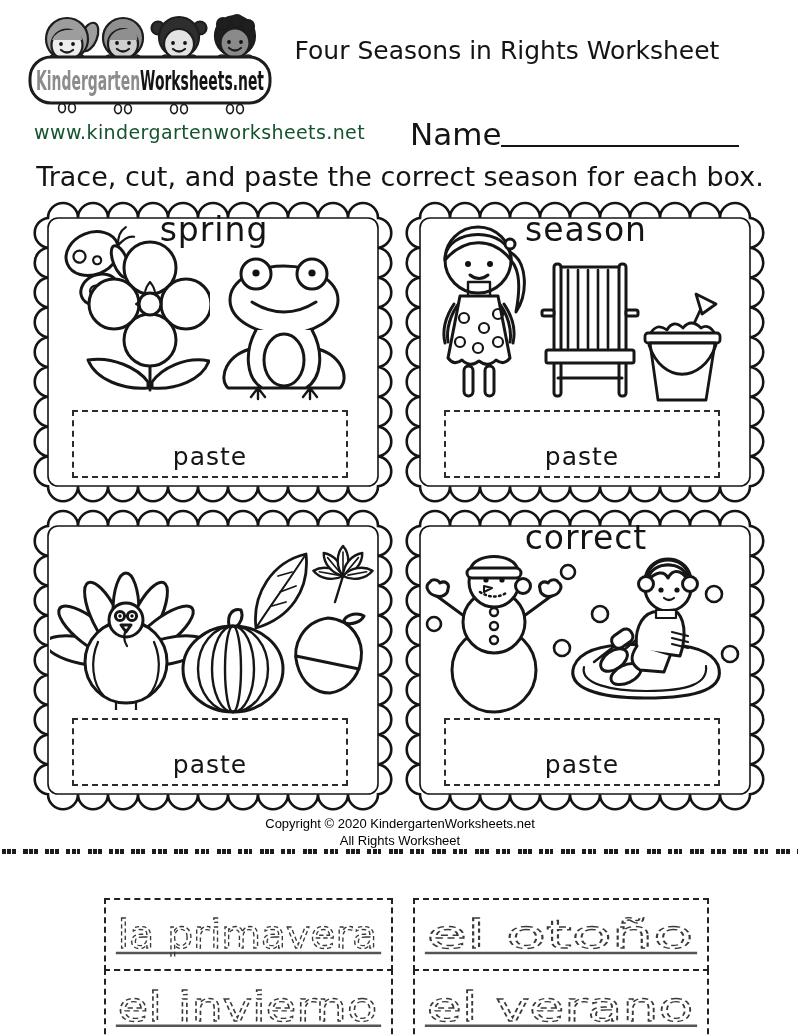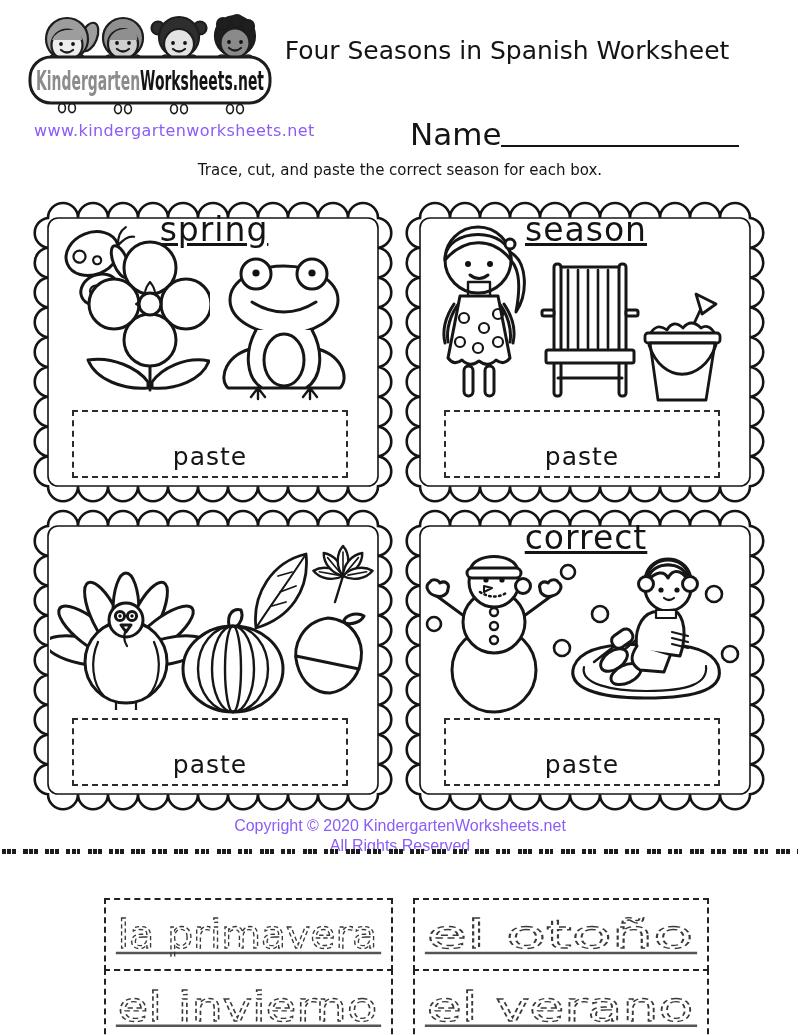--- a/index.html
+++ b/index.html
@@ -2,41 +2,41 @@
 <html><head>
 <meta charset="utf-8">
 <style>
   html,body{margin:0;padding:0;background:#fff;}
   .page{position:relative;width:800px;height:1035px;background:#fff;overflow:hidden;
         font-family:"DejaVu Sans",sans-serif;color:#141414;}
   svg{display:block;}
   .abs{position:absolute;}
 
   
-  .site-url{left:34px;top:121px;font-size:16px;color:#8b5cf6;letter-spacing:.4px;}
+  .site-url{left:34px;top:121px;font-size:19px;color:#14532d;letter-spacing:.4px;}
   .page-title{left:268px;top:36px;width:478px;text-align:center;font-size:25px;font-weight:500;}
   .name-row{left:410px;top:116px;display:flex;font-size:31px;justify-content:space-between;}
   .name-line{width:238px;border-bottom:2.6px solid #141414;margin-bottom:5px;align-self:flex-end;}
-  .instruction{left:0;top:161px;width:100%;text-align:center;font-size:15px;}
+  .instruction{left:0;top:161px;width:100%;text-align:center;font-size:27px;}
 
   
   .cards{left:28px;top:198px;width:744px;height:616px;display:grid;
          grid-template-columns:372px 372px;grid-template-rows:308px 308px;}
   .card{position:relative;width:372px;height:308px;}
   .card>svg.frame{position:absolute;left:0;top:0;}
   .card-label{position:absolute;top:12px;left:0;width:100%;text-align:center;
-              font-size:33px;letter-spacing:1px;text-decoration:underline;}
+              font-size:33px;letter-spacing:1px;}
   .paste-box{position:absolute;left:44px;top:212px;width:276px;height:68px;
              border:2.4px dashed #2b2b2b;display:flex;align-items:flex-end;
              justify-content:center;padding-bottom:5px;box-sizing:border-box;
              font-size:25px;letter-spacing:1px;}
 
   
-  .copyright{left:0;top:816px;width:100%;text-align:center;font-size:16px;
-             color:#8b5cf6;line-height:1.28;font-family:"Liberation Sans",sans-serif;}
+  .copyright{left:0;top:816px;width:100%;text-align:center;font-size:13px;
+             color:#000000;line-height:1.28;font-family:"Liberation Sans",sans-serif;}
   .cut-line{left:2px;top:849px;width:796px;height:5px;
             background:repeating-linear-gradient(90deg,#1c1c1c 0 4px,#fff 4px 5.2px,
              #1c1c1c 5.2px 9.2px,#fff 9.2px 10.4px,#1c1c1c 10.4px 14px,transparent 14px 21.5px);}
 
   
   .trace-grid{left:104px;top:898px;display:grid;grid-template-columns:289px 296px;
               grid-template-rows:73px 73px;column-gap:20px;}
   .trace-cell{border:2.4px dashed #222;box-sizing:border-box;position:relative;}
   .trace-cell.row2{margin-top:-2.4px;}
   .trace-cell svg{width:100%;height:100%;}
@@ -110,21 +110,21 @@
         <ellipse cx="204" cy="99" rx="3.4" ry="4.6"></ellipse>
           <ellipse cx="214" cy="99" rx="3.4" ry="4.6"></ellipse>
       </g>
 
       <rect x="4" y="47" width="240" height="46" rx="21" fill="#fff" stroke-width="3"></rect>
     </g>
     <text x="124" y="80" text-anchor="middle" font-size="27" font-weight="bold" font-family="DejaVu Sans, sans-serif" textLength="228" lengthAdjust="spacingAndGlyphs"><tspan fill="#8c8c8c">Kindergarten</tspan><tspan fill="#141414">Worksheets.net</tspan></text>
   </svg>
 
   <div class="abs site-url">www.kindergartenworksheets.net</div>
-  <div class="abs page-title">Four Seasons in Spanish Worksheet</div>
+  <div class="abs page-title">Four Seasons in Rights Worksheet</div>
 
   <div class="abs name-row">
     <span>Name</span>
     <span class="name-line"></span>
   </div>
 
   <div class="abs instruction">Trace, cut, and paste the correct season for each box.</div>
 
   <div class="abs cards">
 
@@ -401,21 +401,21 @@
         </g>
       </svg>
       <div class="paste-box">
         <span>paste</span>
       </div>
     </div>
   </div>
 
   <div class="abs copyright">
     <div>Copyright © 2020 KindergartenWorksheets.net</div>
-    <div>All Rights Reserved</div>
+    <div>All Rights Worksheet</div>
   </div>
 
   <div class="abs cut-line"></div>
 
   <div class="abs trace-grid">
     <div class="trace-cell">
       <svg viewBox="0 0 290 73" preserveAspectRatio="none">
         <line x1="10" y1="56" x2="280" y2="56" stroke="#555" stroke-width="2.6"></line>
         <text x="12" y="51" font-size="42" font-family="DejaVu Sans, sans-serif" fill="none" stroke="#3a3a3a" stroke-width="1.4" stroke-dasharray="4.5 3" textLength="264" lengthAdjust="spacingAndGlyphs">la primavera</text>
       </svg>

